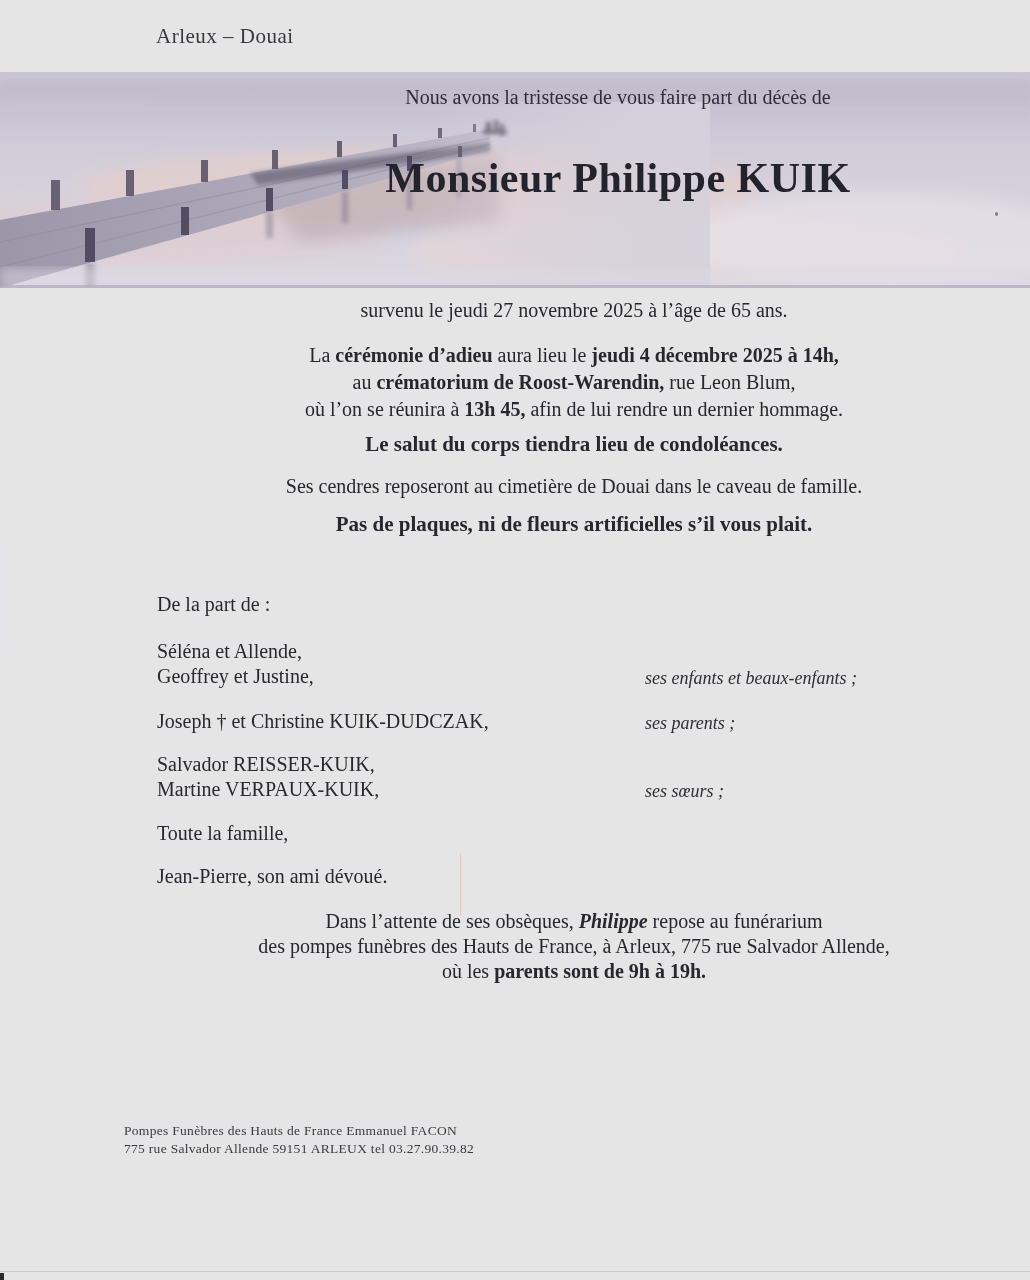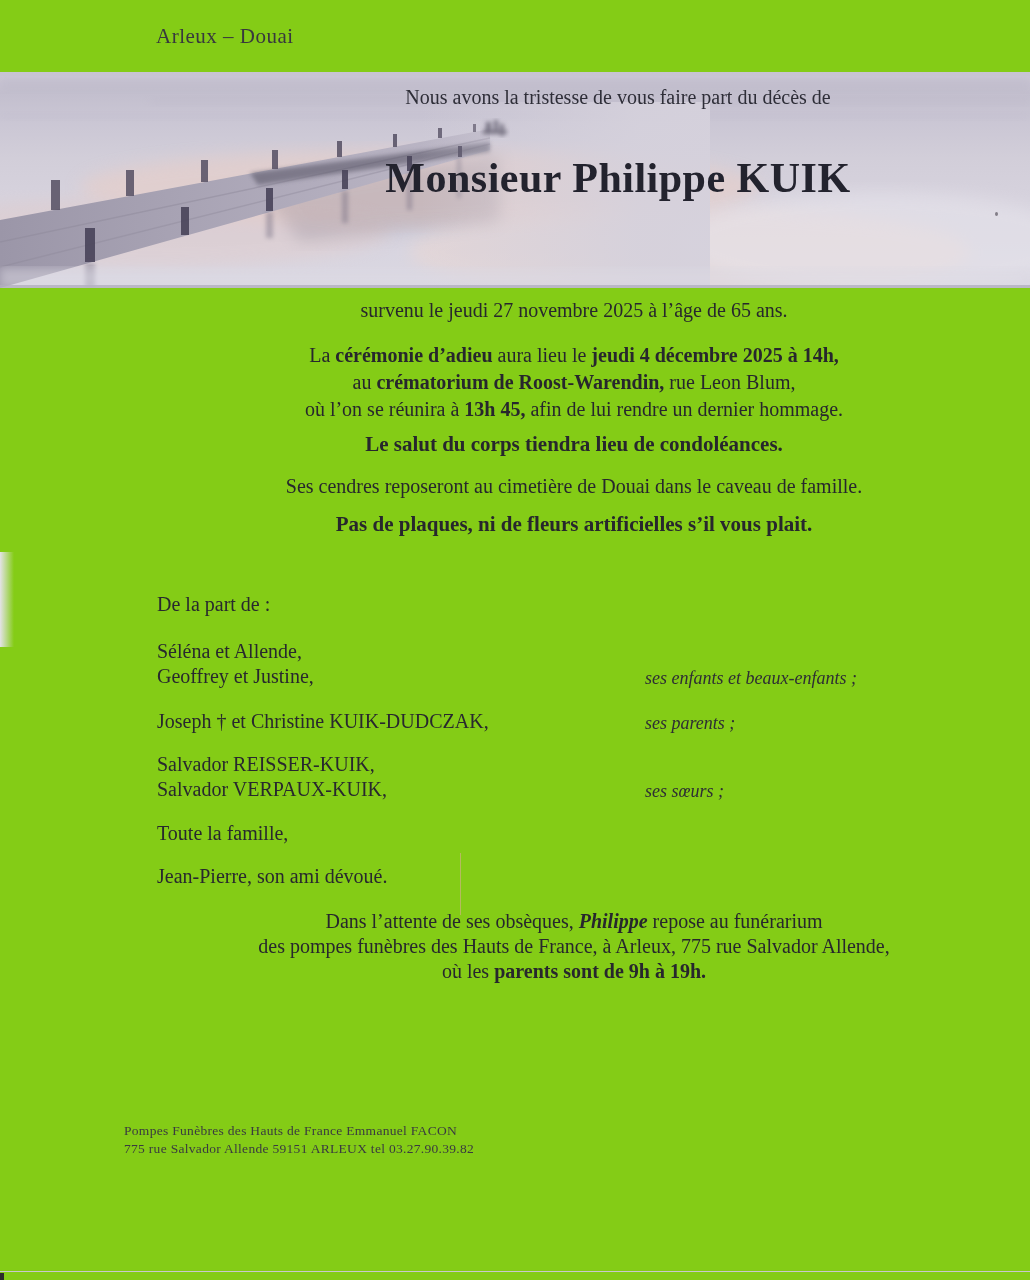--- a/index.html
+++ b/index.html
@@ -1,18 +1,18 @@
 <!DOCTYPE html>
 <html><head>
 <meta charset="utf-8">
 <style>
   html,body { margin:0; padding:0; background:#ffffff; }
   .page {
     position:relative; width:1030px; height:1280px; margin:0 auto;
-    background:#84cc16; overflow:hidden;
+    background:#e5e5e5; overflow:hidden;
     font-family:"Liberation Serif", serif; color:#26262c;
   }
   .region {
     position:absolute; top:24px; left:156px;
     font-size:21px; letter-spacing:.5px; color:#38383e;
   }
   .hero { position:absolute; top:72px; left:0; width:954px; height:216px; }
   .hero svg { position:absolute; left:0; top:0; }
   .hero-intro {
     position:absolute; top:14px; left:292px; right:10px; text-align:center;
@@ -168,21 +168,21 @@
   <div class="left-line" style="top:593px">De la part de :</div>
 
   <div class="left-line" style="top:640px">Séléna et Allende,</div>
   <div class="left-line" style="top:665px">Geoffrey et Justine,</div>
   <div class="relation" style="top:668px">ses enfants et beaux-enfants ;</div>
 
   <div class="left-line" style="top:710px">Joseph † et Christine KUIK-DUDCZAK,</div>
   <div class="relation" style="top:713px">ses parents ;</div>
 
   <div class="left-line" style="top:753px">Salvador REISSER-KUIK,</div>
-  <div class="left-line" style="top:778px">Salvador VERPAUX-KUIK,</div>
+  <div class="left-line" style="top:778px">Martine VERPAUX-KUIK,</div>
   <div class="relation" style="top:781px">ses sœurs ;</div>
 
   <div class="left-line" style="top:822px">Toute la famille,</div>
 
   <div class="left-line" style="top:865px">Jean-Pierre, son ami dévoué.</div>
 
   <div class="center funer" style="top:909px">
     <div><span>Dans l’attente de ses obsèques, </span><span class="phil">Philippe</span><span> repose au funérarium</span></div>
     <div>des pompes funèbres des Hauts de France, à Arleux, 775 rue Salvador Allende,</div>
     <div><span>où les </span><span class="bold">parents sont de 9h à 19h.</span></div>

